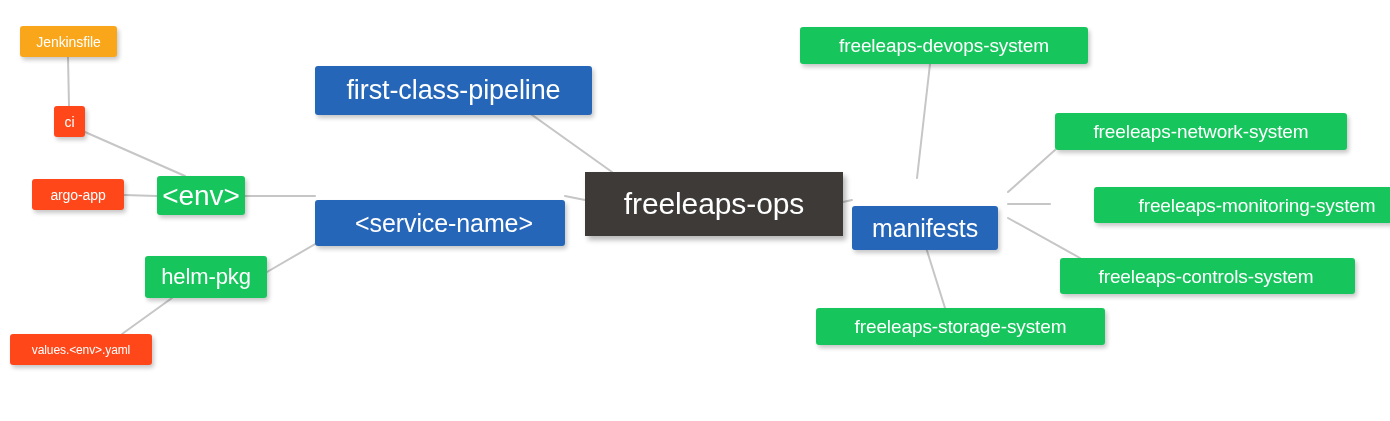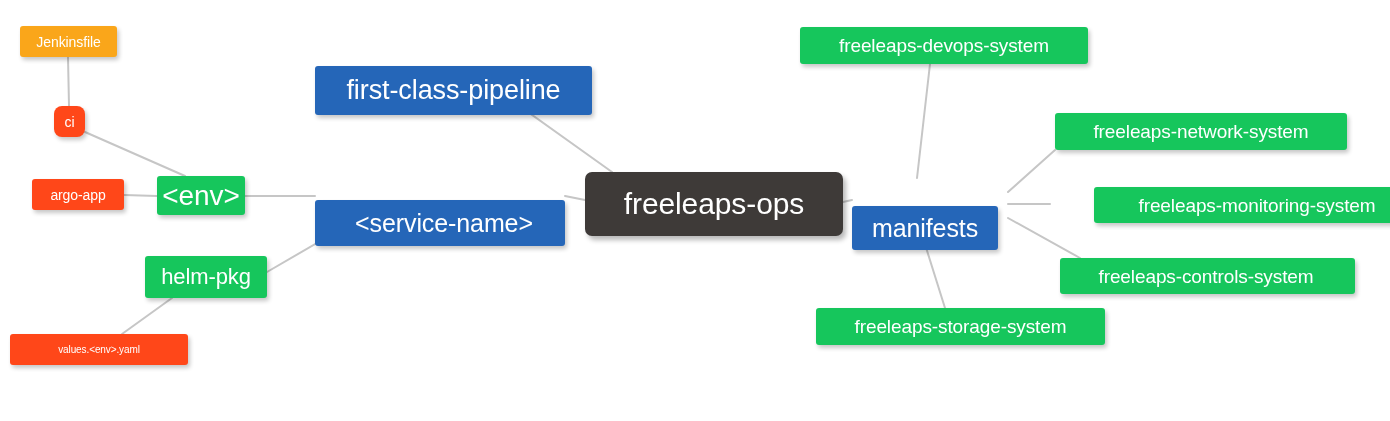--- a/index.html
+++ b/index.html
@@ -37,21 +37,21 @@
     color: #ffffff;
     white-space: nowrap;
     line-height: 1;
     letter-spacing: -0.1px;
     box-shadow: 2px 3px 4px rgba(0,0,0,0.22);
     padding: 0 10px;
     user-select: none;
   }
   .mm-node.root {
     background: #3e3a38;
-    border-radius: 7px;
+    border-radius: 0;
     box-shadow: 3px 4px 5px rgba(0,0,0,0.28);
     justify-content: center;
   }
   .mm-node.blue   { background: #2566b8; margin-top: 28px; }
   .mm-node.green  { background: #16c65c; }
   .mm-node.red    { background: #ff4719; }
   .mm-node.orange { background: #faa61a; }
 </style>
 </head>
 <body>
@@ -88,27 +88,27 @@
       </div>
       <div class="mm-node green" style="left: 157px; top: 176px; width: 88px; height: 39px; font-size: 28px;">
         <span>&lt;env&gt;</span>
       </div>
       <div class="mm-node green" style="left: 145px; top: 256px; width: 122px; height: 42px; font-size: 22px;">
         <span>helm-pkg</span>
       </div>
       <div class="mm-node orange" style="left: 20px; top: 26px; width: 97px; height: 31px; font-size: 14px;">
         <span>Jenkinsfile</span>
       </div>
-      <div class="mm-node red" style="left: 54px; top: 106px; width: 31px; height: 31px; font-size: 14px; border-radius: 8px;">
+      <div class="mm-node red" style="left: 54px; top: 106px; width: 31px; height: 31px; font-size: 14px;">
         <span>ci</span>
       </div>
       <div class="mm-node red" style="left: 32px; top: 179px; width: 92px; height: 31px; font-size: 14px;">
         <span>argo-app</span>
       </div>
-      <div class="mm-node red" style="left: 10px; top: 334px; width: 178px; height: 31px; font-size: 10px;">
+      <div class="mm-node red" style="left: 10px; top: 334px; width: 142px; height: 31px; font-size: 12px;">
         <span>values.&lt;env&gt;.yaml</span>
       </div>
       <div class="mm-node green" style="left: 800px; top: 27px; width: 288px; height: 37px; font-size: 19px; align-items: center;">
         <span>freeleaps-devops-system</span>
       </div>
       <div class="mm-node green" style="left: 1055px; top: 113px; width: 292px; height: 37px; font-size: 19px;">
         <span>freeleaps-network-system</span>
       </div>
       <div class="mm-node green" style="left: 1094px; top: 187px; width: 326px; height: 36px; font-size: 19px;">
         <span>freeleaps-monitoring-system</span>

